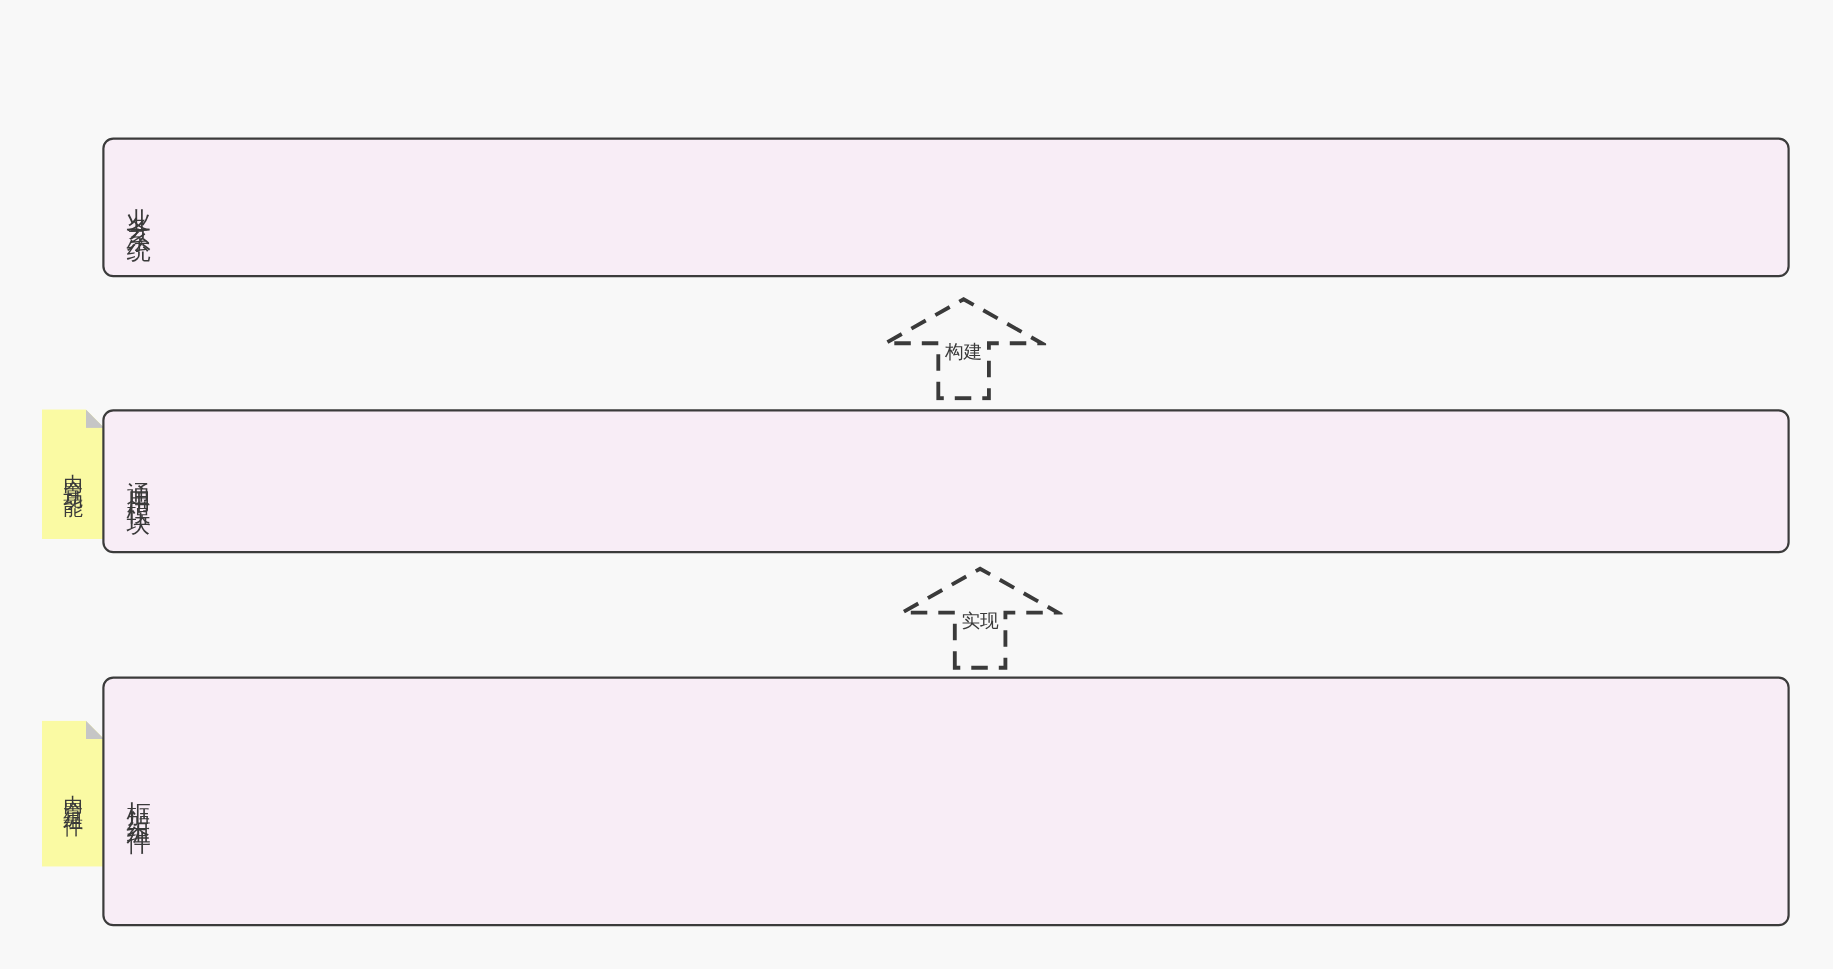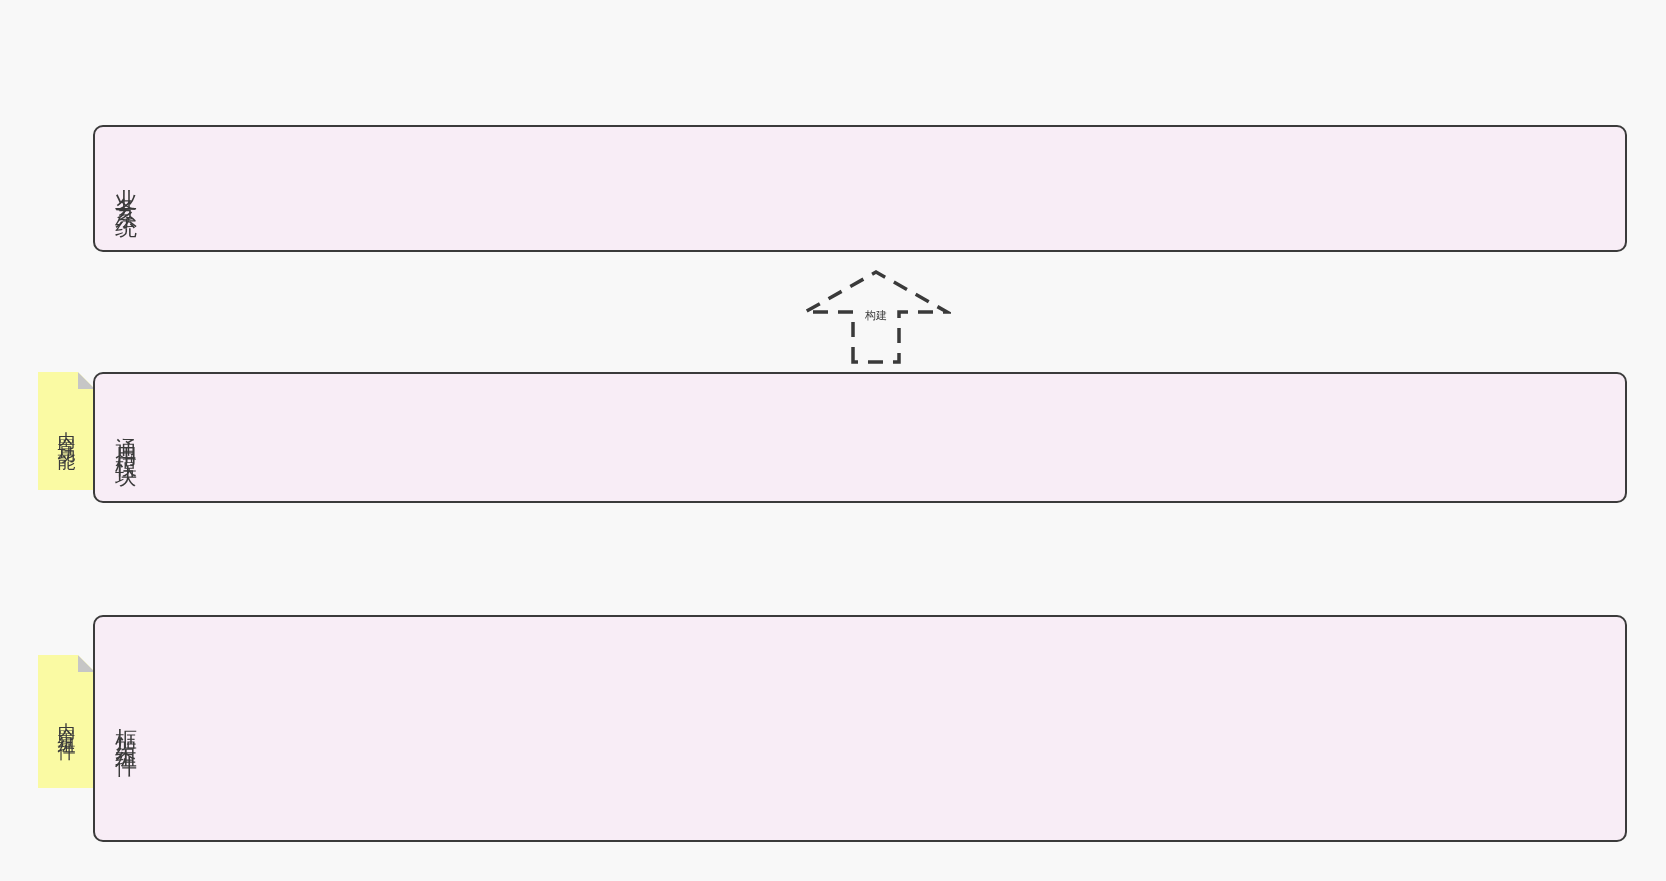--- a/index.html
+++ b/index.html
@@ -44,21 +44,21 @@
   }
   .note-label{
     position:absolute;left:50%;top:50%;transform:translate(-50%,-50%);
     writing-mode:vertical-rl;text-orientation:upright;
     font-size:18px;letter-spacing:7px;color:#3a3a3a;white-space:nowrap;
   }
   .arrow{position:absolute;width:150px;height:96px;z-index:1;}
   .arrow svg{position:absolute;left:0;top:0;width:100%;height:100%;}
   .arrow-label{
     position:absolute;left:50%;top:40px;transform:translateX(-50%);
-    background:#f8f8f8;padding:0 3px;font-size:11px;color:#3a3a3a;white-space:nowrap;
+    background:#f8f8f8;padding:0 3px;font-size:17px;color:#3a3a3a;white-space:nowrap;
   }
 </style>
 </head>
 <body>
 
 <div class="canvas">
 
   <div class="panel" style="top:125px;height:127px;">
     <div class="v-label">业务系统</div>
   </div>
@@ -123,20 +123,26 @@
     <div class="box w6 pink">
       <div class="box-name">Member</div>
       <div class="box-desc">会员中心</div>
     </div>
     <div class="box w6 pink">
       <div class="box-name">Visualization</div>
       <div class="box-desc">数据报表</div>
     </div>
   </div>
 
+  <div class="arrow" style="left:816px;top:513px;">
+    <svg viewBox="0 0 150 96">
+      <path d="M52 94 L52 44 L4 44 L75 4 L146 44 L98 44 L98 94 Z" fill="none" stroke="#3a3a3a" stroke-width="3.5" stroke-dasharray="15 10"></path>
+    </svg>
+    <div class="arrow-label">实现</div>
+  </div>
 
   <div class="note" style="top:655px;height:133px;">
     <div class="note-fold"></div>
     <div class="note-label">内置组件</div>
   </div>
   <div class="panel" style="top:615px;height:227px;">
     <div class="v-label">框架组件</div>
   </div>
   <div class="row" style="left:153px;top:640px;">
     <div class="box w8 green">

